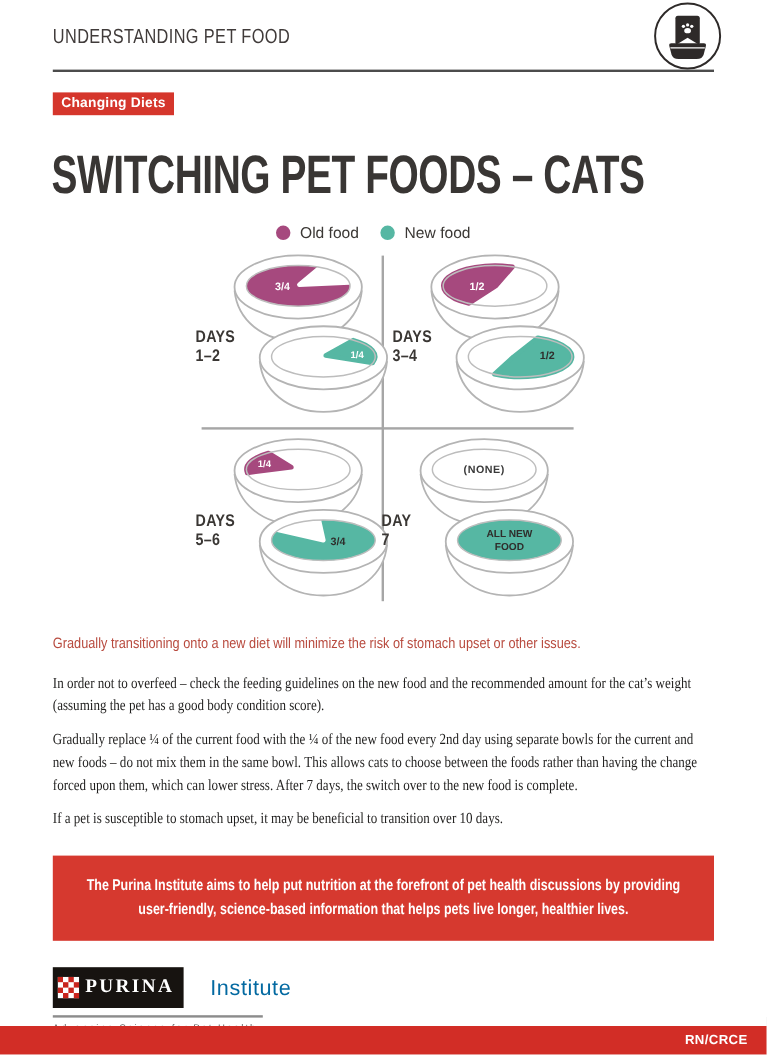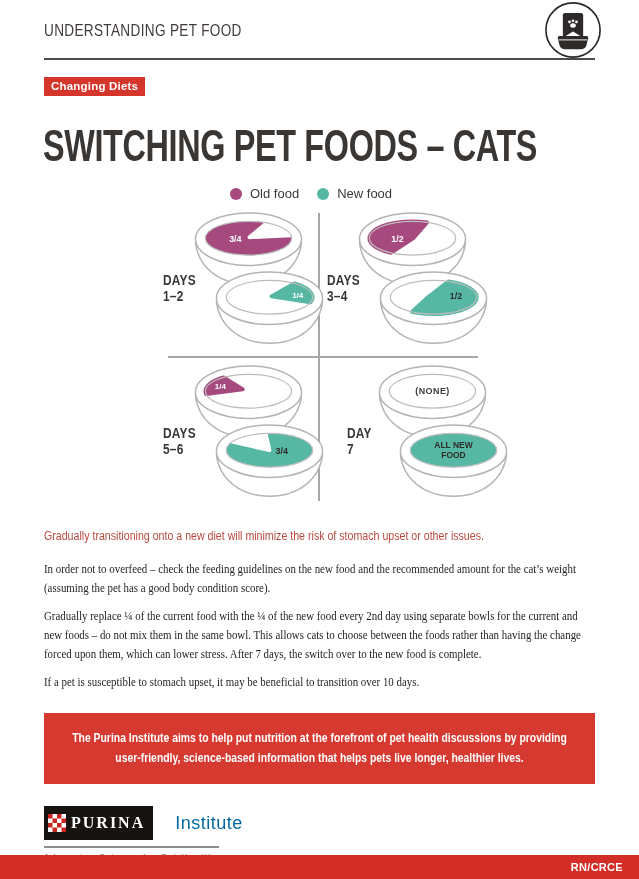--- a/index.html
+++ b/index.html
@@ -34,21 +34,21 @@
   .legend .item{display:flex;align-items:center;gap:8px}
   .dot{width:12px;height:12px;border-radius:50%}
   .dot.old{background:var(--old)}
   .dot.new{background:var(--new)}
 
   
   .diagram{position:relative;margin-top:10px;height:294px}
   .vdiv{position:absolute;left:318px;top:2px;width:1.5px;height:288px;background:#a6a6a6}
   .hdiv{position:absolute;left:168px;top:145px;width:310px;height:1.5px;background:#a6a6a6}
   .quad{position:absolute;width:164px;height:148px}
-  .q1{left:160px;top:0}.q2{left:324px;top:0}.q3{left:160px;top:153px}.q4{left:344px;top:153px}
+  .q1{left:160px;top:0}.q2{left:324px;top:0}.q3{left:160px;top:153px}.q4{left:315px;top:153px}
   .bowl{position:absolute;width:113px;height:77px}
   .bowl.old{left:32px;top:0}
   .bowl.new{left:53px;top:59px}
   .daylabel{position:absolute;left:3px;top:62px;font-weight:bold;font-size:14px;line-height:1.12;
     color:var(--ink);letter-spacing:.3px;transform:scaleX(.85);transform-origin:0 0;white-space:nowrap}
 
   .bowl-body,.bowl-rim{fill:#fff;stroke:var(--outline);stroke-width:1.6}
   .surf{fill:#fff}
   .surf-line{fill:none;stroke:#bdbdbd;stroke-width:1.3}
   .p-old{fill:var(--old)}

